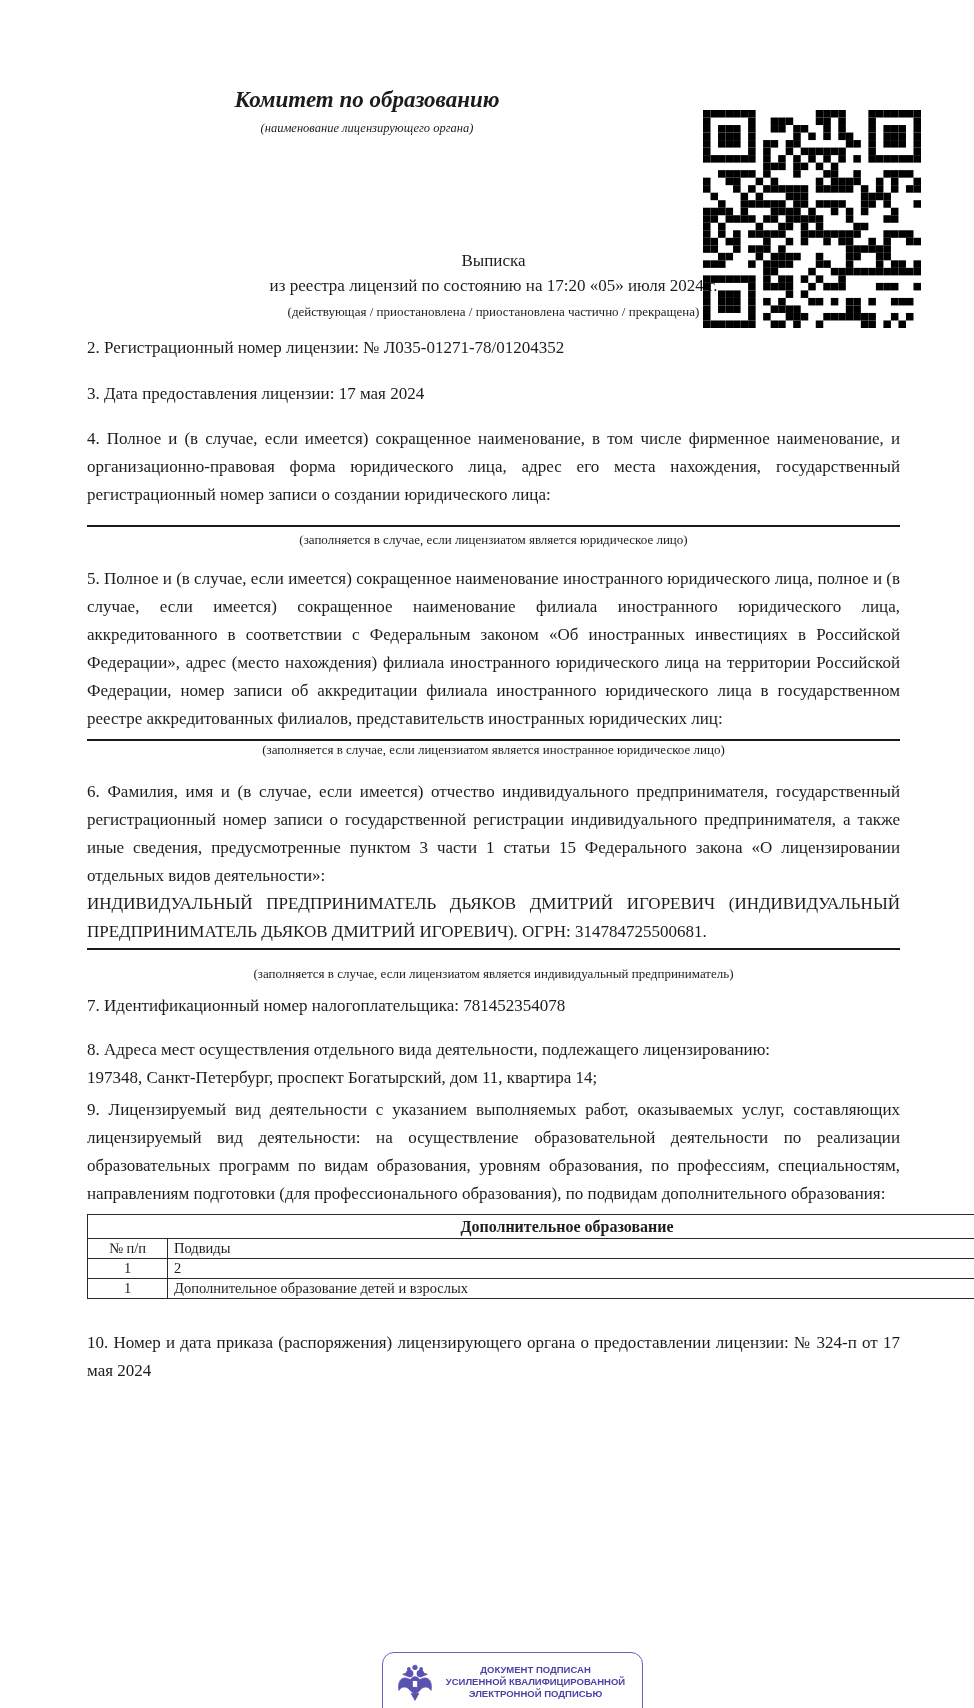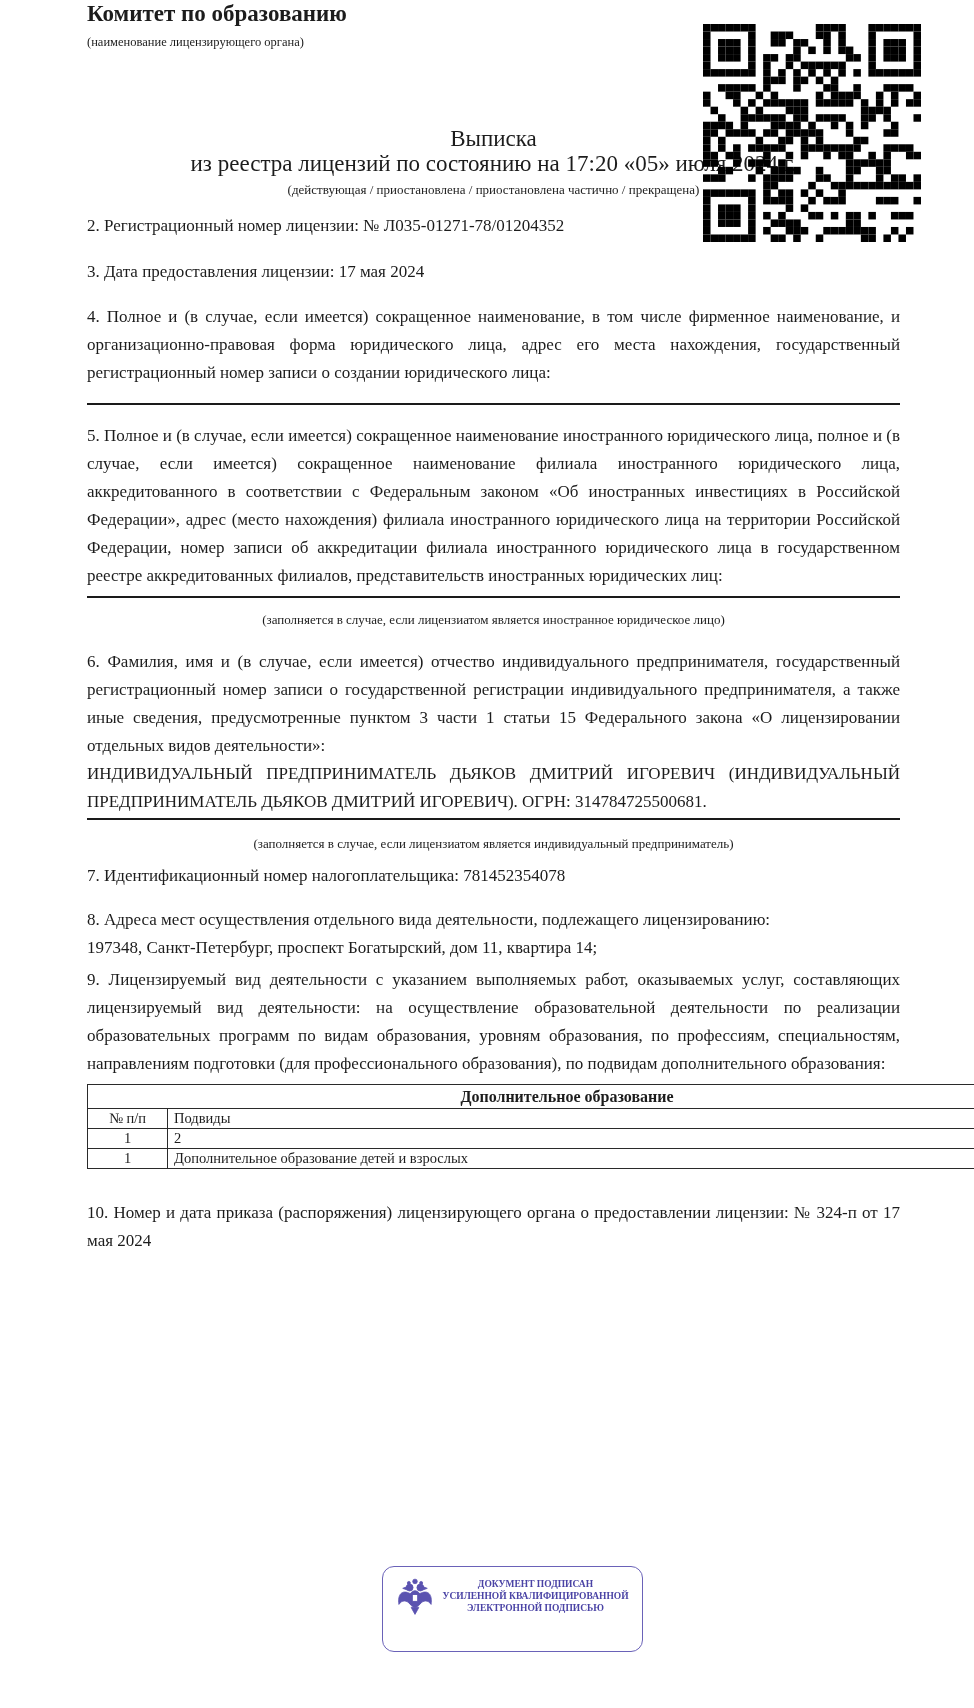--- a/index.html
+++ b/index.html
@@ -4,44 +4,44 @@
 <style>
   * { margin:0; padding:0; box-sizing:border-box; }
   html,body { background:#ffffff; }
   body {
     width:974px; height:1708px; position:relative; overflow:hidden;
     font-family:"Liberation Serif", serif; color:#1c1c1c;
   }
   .doc { position:relative; width:974px; height:1708px; padding:0 74px 0 87px; }
 
   
-  .header-block { width:560px; text-align:left; }
+  .header-block { margin-top:86px; width:560px; text-align:center;font-style:italic; }
   .authority { font-size:23px; font-weight:bold; line-height:28px; }
   .authority-caption { font-size:12.5px; line-height:16px; margin-top:6px; }
 
   .qr { position:absolute; left:703px; top:24px; width:218px; height:218px; }
 
   
-  .vypiska { margin-top:76px; text-align:center; font-size:23px; line-height:25px; }
+  .vypiska { margin-top:112px; text-align:center; font-size:17px; line-height:25px; }
 
   
   .line, .para { font-size:17px; line-height:28px; }
   .para { text-align:justify; text-align-last:left; }
   .item1 { margin-top:34px; }
   .cap { font-size:13px; line-height:16px; text-align:center; }
   .cap1 { margin-top:6px; }
   .item2 { margin-top:14px; }
   .item3 { margin-top:18px; }
   .item4 { margin-top:17px; }
   .rule { height:2px; background:#1a1a1a; }
   .rule4 { margin-top:16px; }
   .cap4 { margin-top:5px; }
   .item5 { margin-top:17px; }
   .rule5 { margin-top:6px; }
-  .cap5 { margin-top:14px; }
+  .cap5 { margin-top:1px; }
   .item6 { margin-top:20px; }
   .item6-value { text-align:justify; text-align-last:left; }
   .rule6 { margin-top:2px; }
   .cap6 { margin-top:16px; }
   .item7 { margin-top:10px; }
   .item8 { margin-top:16px; }
   .item9 { margin-top:4px; }
 
   
   table.subtypes { margin-top:6px; width:960px; border-collapse:collapse; font-size:14.5px; }
@@ -54,21 +54,21 @@
   .item10 { margin-top:30px; }
 
   
   .stamp {
     position:absolute; left:382px; top:1566px; width:261px; height:86px;
     border:1.6px solid #6a62b8; border-radius:12px; background:#fff;
     padding:5px 9px 4px 9px; font-family:"Liberation Sans", sans-serif;
   }
   .stamp-top { display:flex; align-items:center; }
   .stamp-emblem { width:46px; height:48px; flex:0 0 46px; }
-  .stamp-titles { flex:1; text-align:center; font-weight:bold; font-size:9.5px; line-height:12px; color:#4a43a5;font-family:Liberation Serif, serif; }
+  .stamp-titles { flex:1; text-align:center; font-weight:bold; font-size:9.5px; line-height:12px; color:#4a43a5; }
 </style>
 </head>
 <body>
 
 <div class="doc">
 
   <div class="qr" id="qr-box"><svg width="218" height="218" viewBox="0 0 217.5 217.5" fill="#000">
         <rect x="0" y="0" width="7.5" height="7.5"></rect>
         <rect x="7.5" y="0" width="7.5" height="7.5"></rect>
         <rect x="15" y="0" width="7.5" height="7.5"></rect>
@@ -489,20 +489,21 @@
   </div>
 
   <div class="cap cap1">(действующая / приостановлена / приостановлена частично / прекращена)</div>
 
   <div class="line item2">2. Регистрационный номер лицензии: № Л035-01271-78/01204352</div>
 
   <div class="line item3">3. Дата предоставления лицензии: 17 мая 2024</div>
 
   <div class="para item4">4. Полное и (в случае, если имеется) сокращенное наименование, в том числе фирменное наименование, и организационно-правовая форма юридического лица, адрес его места нахождения, государственный регистрационный номер записи о создании юридического лица:</div>
   <div class="rule rule4"></div>
+  <div class="cap cap4">(заполняется в случае, если лицензиатом является юридическое лицо)</div>
 
   <div class="para item5">5. Полное и (в случае, если имеется) сокращенное наименование иностранного юридического лица, полное и (в случае, если имеется) сокращенное наименование филиала иностранного юридического лица, аккредитованного в соответствии с Федеральным законом «Об иностранных инвестициях в Российской Федерации», адрес (место нахождения) филиала иностранного юридического лица на территории Российской Федерации, номер записи об аккредитации филиала иностранного юридического лица в государственном реестре аккредитованных филиалов, представительств иностранных юридических лиц:</div>
   <div class="rule rule5"></div>
   <div class="cap cap5">(заполняется в случае, если лицензиатом является иностранное юридическое лицо)</div>
 
   <div class="para item6">6. Фамилия, имя и (в случае, если имеется) отчество индивидуального предпринимателя, государственный регистрационный номер записи о государственной регистрации индивидуального предпринимателя, а также иные сведения, предусмотренные пунктом 3 части 1 статьи 15 Федерального закона «О лицензировании отдельных видов деятельности»:</div>
   <div class="para item6-value">ИНДИВИДУАЛЬНЫЙ ПРЕДПРИНИМАТЕЛЬ ДЬЯКОВ ДМИТРИЙ ИГОРЕВИЧ (ИНДИВИДУАЛЬНЫЙ ПРЕДПРИНИМАТЕЛЬ ДЬЯКОВ ДМИТРИЙ ИГОРЕВИЧ). ОГРН: 314784725500681.</div>
   <div class="rule rule6"></div>
   <div class="cap cap6">(заполняется в случае, если лицензиатом является индивидуальный предприниматель)</div>
 

